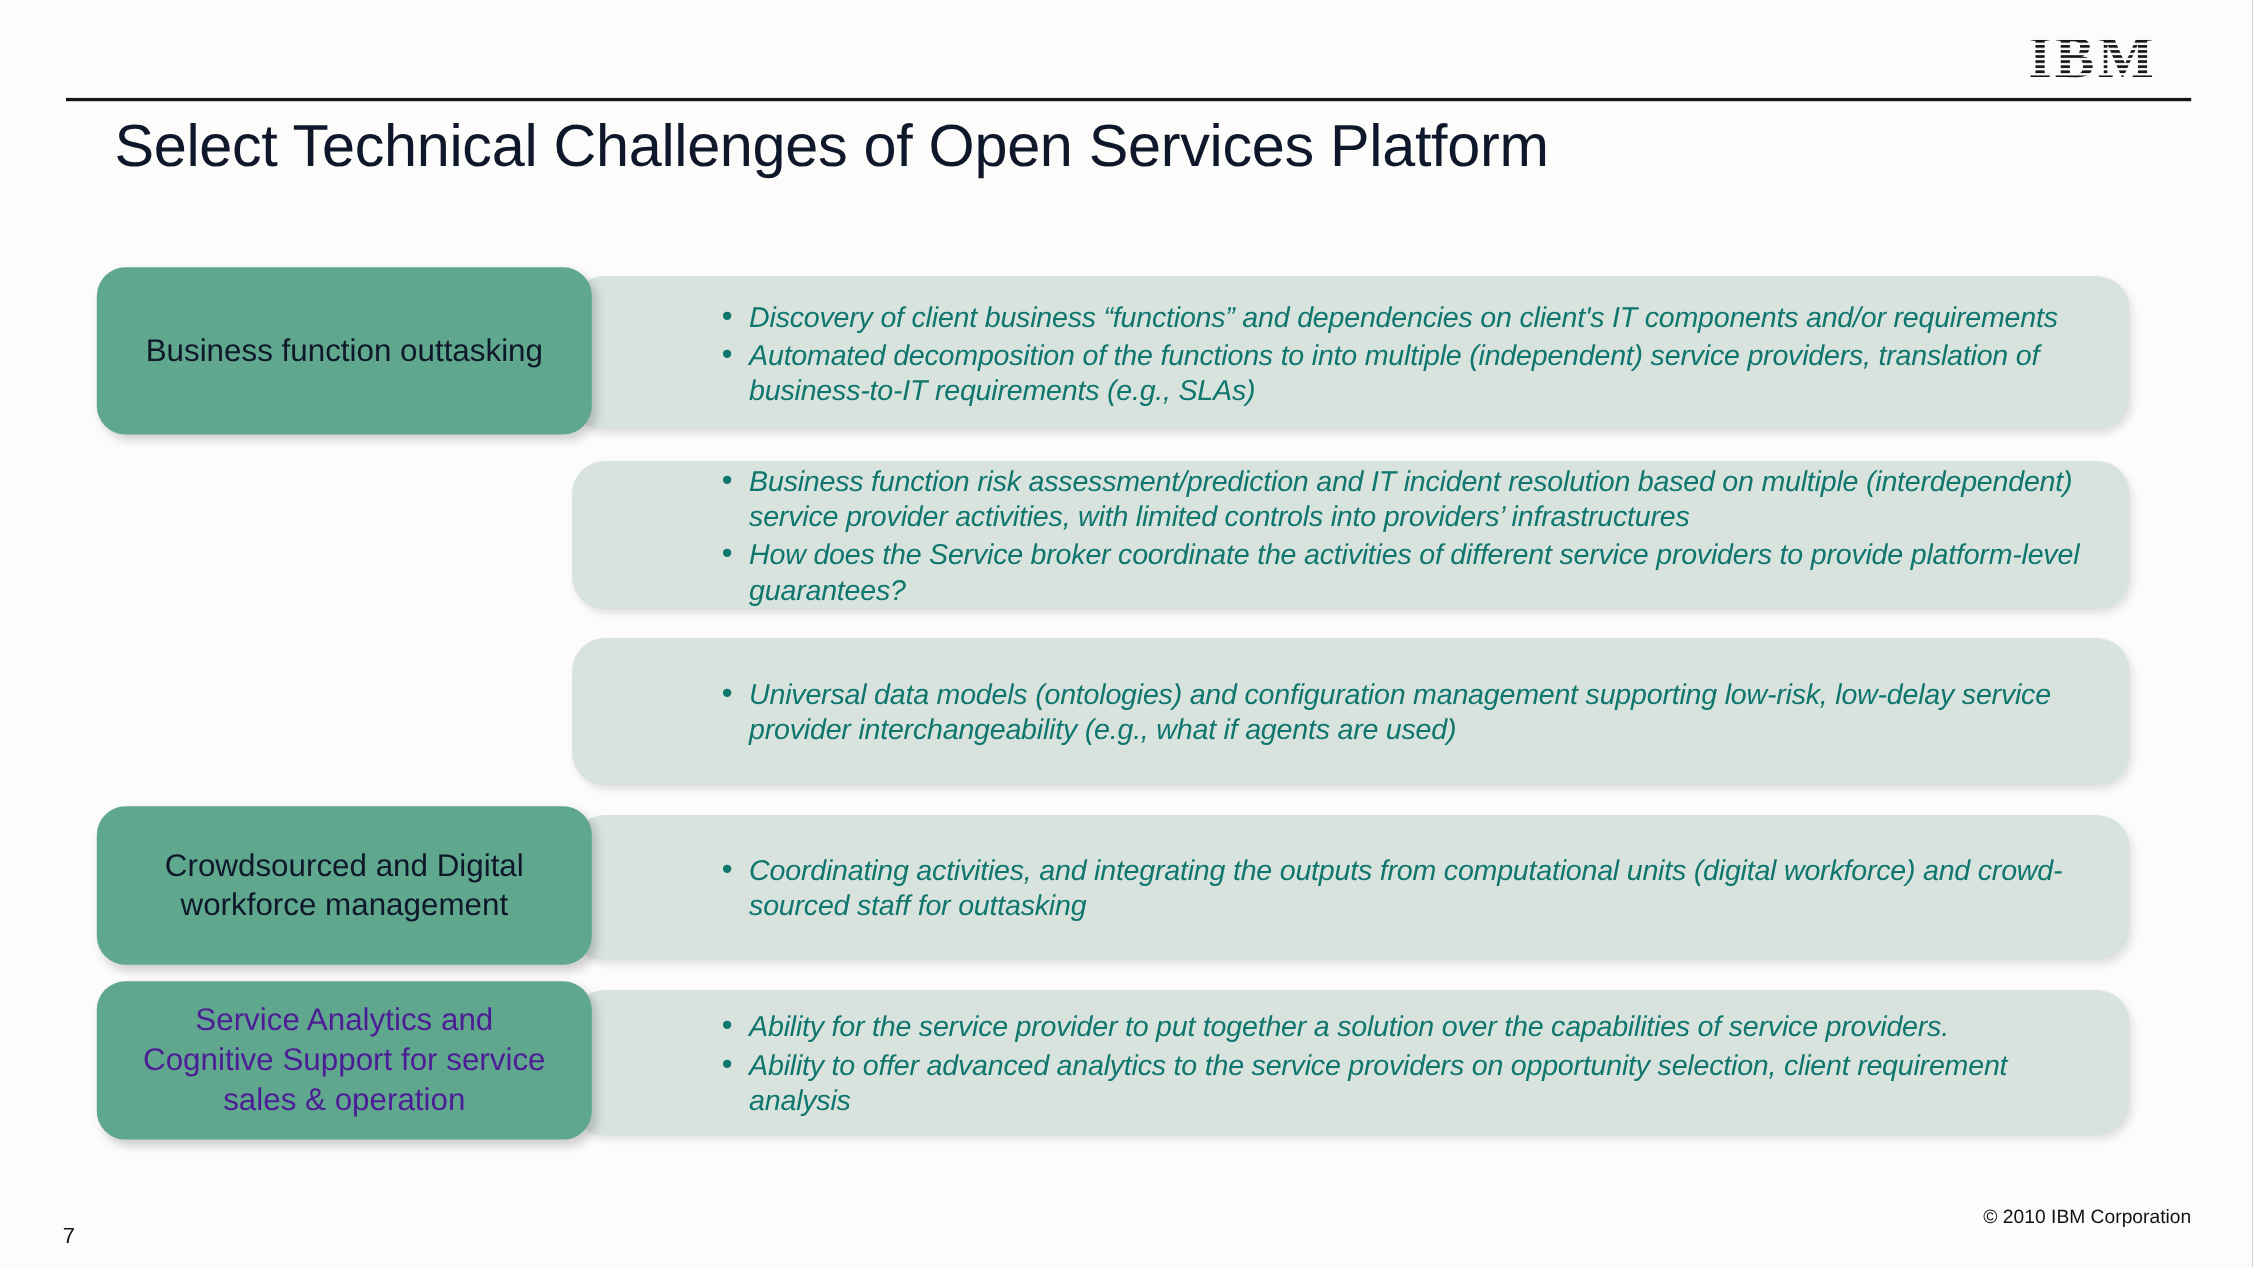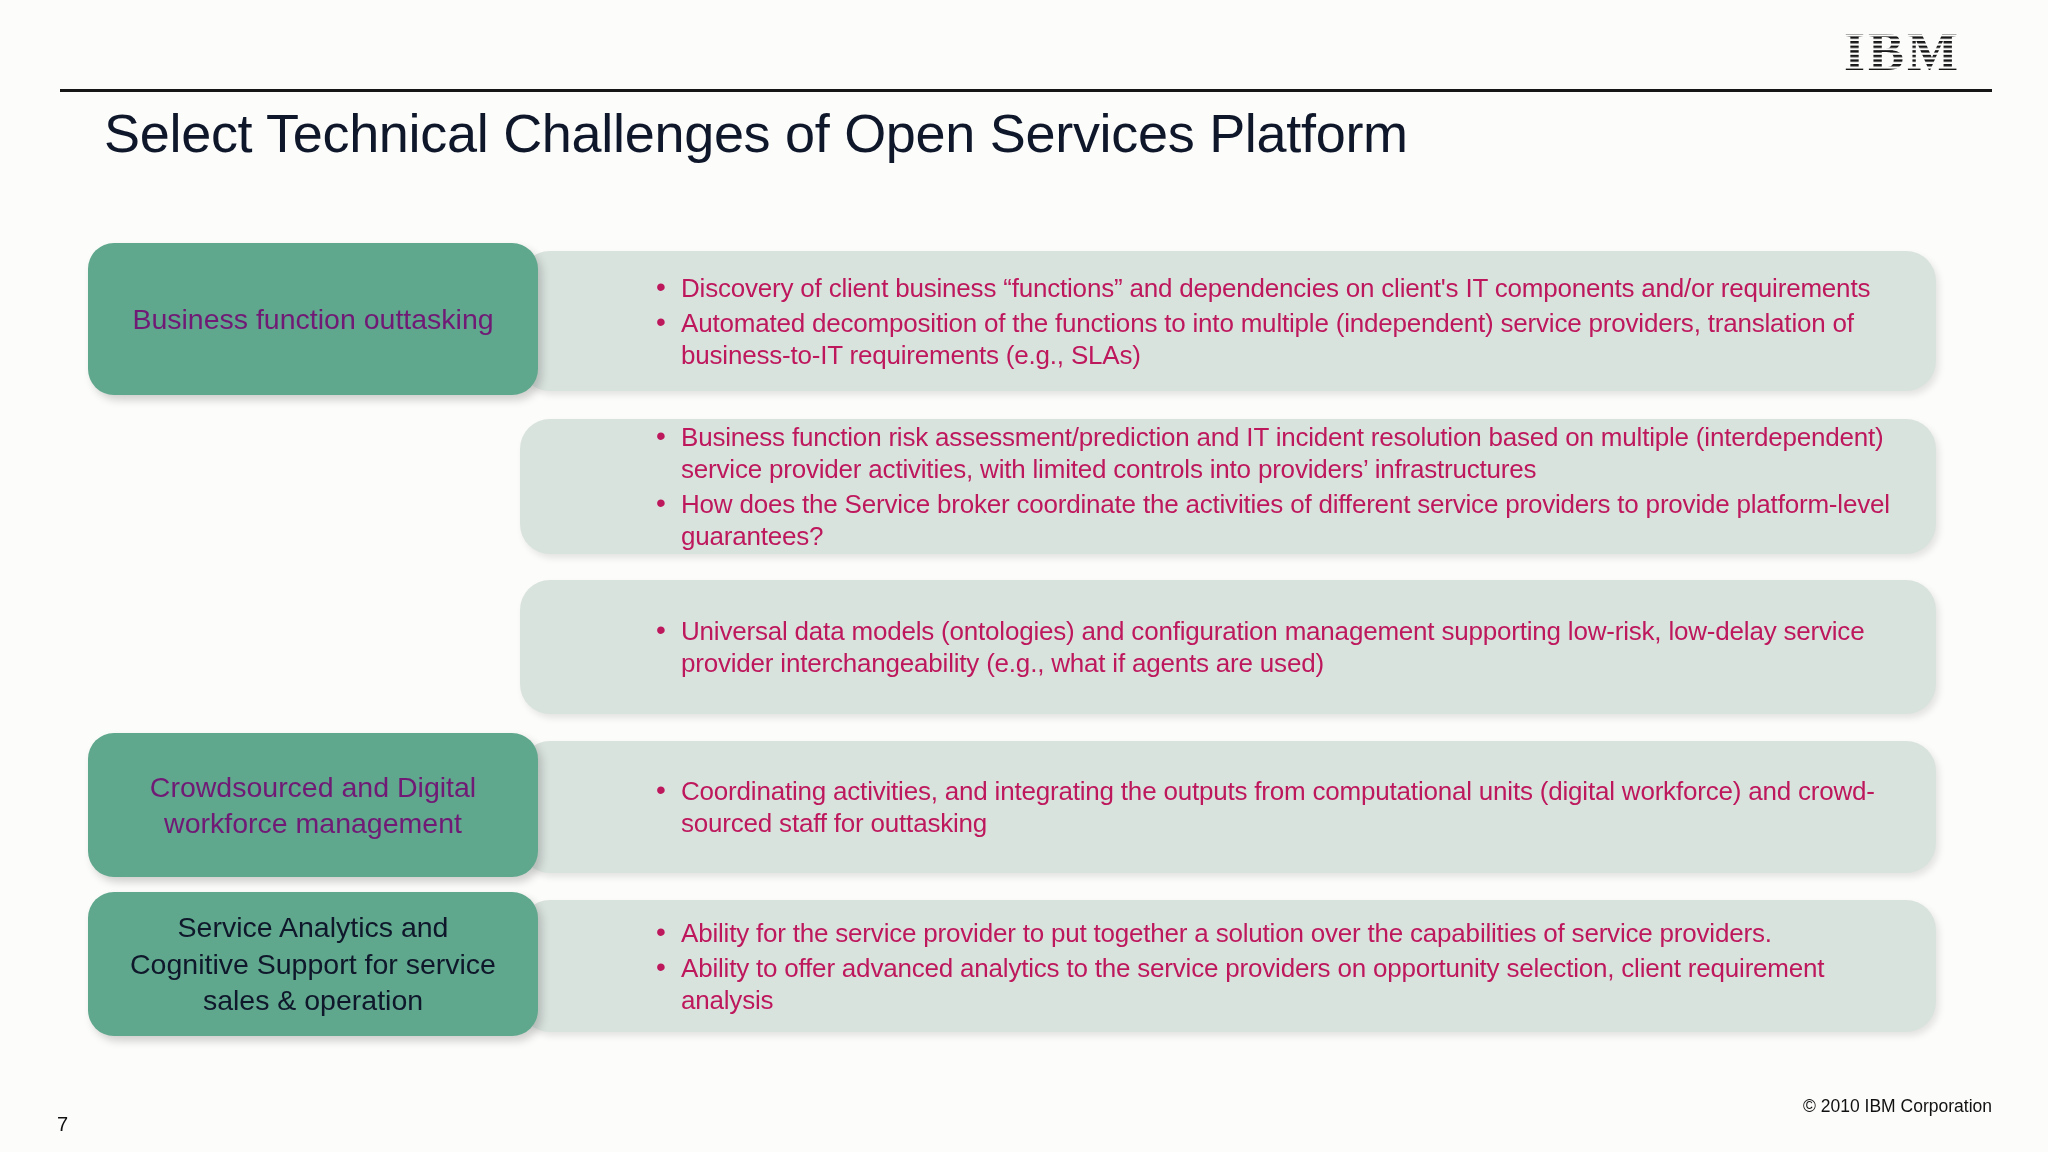--- a/index.html
+++ b/index.html
@@ -22,36 +22,36 @@
   .row { position:absolute; left:88px; width:1848px; }
   .row-1 { top:243px; height:152px; }
   .row-2 { top:411px; height:147px; }
   .row-3 { top:572px; height:146px; }
   .row-4 { top:733px; height:144px; }
   .row-5 { top:892px; height:144px; }
   .label-box {
     position:absolute; left:0; top:0; bottom:0; width:450px; z-index:2;
     background:#5fa78d; border-radius:26px;
     display:flex; align-items:center; justify-content:center;
-    text-align:center; color:#701a75; font-size:28.5px; line-height:1.28;
+    text-align:center; color:#0f172a; font-size:28.5px; line-height:1.28;
     padding:0 32px; box-sizing:border-box;
     box-shadow:4px 5px 9px rgba(0,0,0,0.18);
   }
-  .label-box.highlight { color:#0f172a; }
+  .label-box.highlight { color:#4c1d95; }
   .content-box {
     position:absolute; left:432px; right:0; top:8px; bottom:4px; z-index:1;
     background:#d9e3de; border-radius:30px;
     display:flex; flex-direction:column; justify-content:center;
     padding:6px 44px 6px 134px; box-sizing:border-box;
     box-shadow:3px 4px 7px rgba(0,0,0,0.10);
   }
   ul.bullets { list-style:none; margin:0; padding:0; }
   ul.bullets li {
     position:relative; padding-left:27px; margin:3px 0;
-    font-size:26px; line-height:32px; letter-spacing:-0.2px; color:#be185d;
+    font-size:26px; line-height:32px; letter-spacing:-0.2px; color:#0f766e;font-style:italic;
   }
   ul.bullets li::before {
     content:"\2022"; position:absolute; left:2px; top:-1px; font-size:28px;
   }
   .page-number {
     position:absolute; left:57px; bottom:16px; font-size:20px; color:#111;
   }
   .copyright {
     position:absolute; right:56px; bottom:35px; font-size:17.5px; color:#111;
   }

